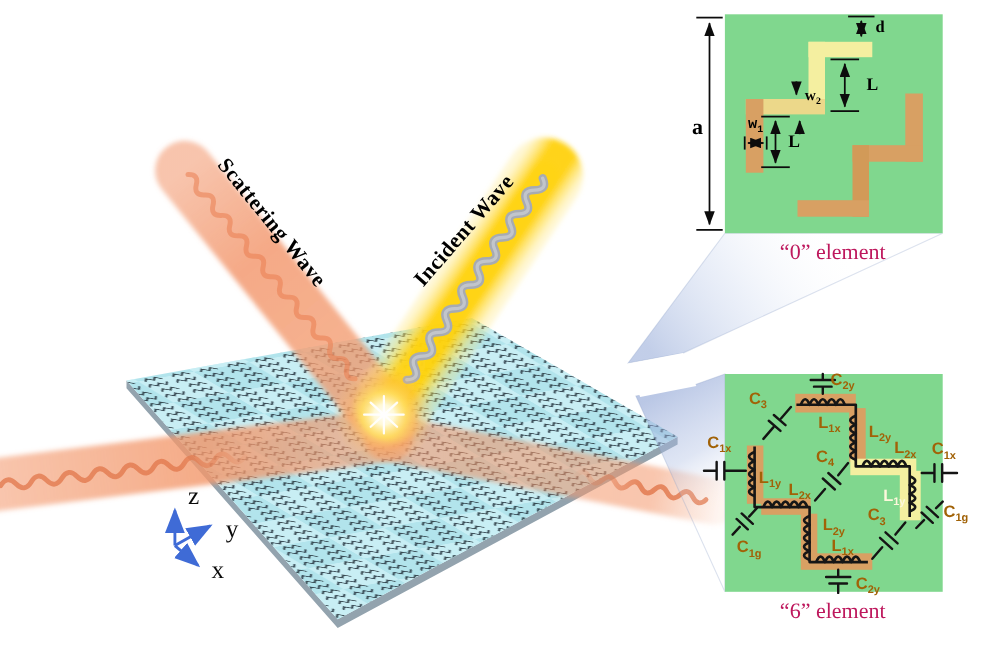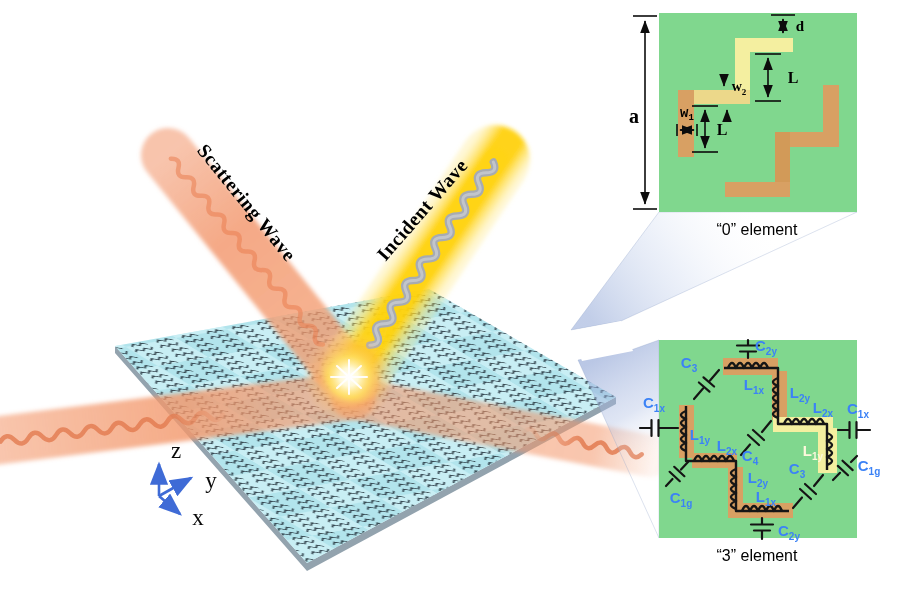--- a/index.html
+++ b/index.html
@@ -1,25 +1,25 @@
 <!DOCTYPE html>
 <html><head>
 <meta charset="utf-8">
 <style>
   html,body{margin:0;padding:0;background:#fff;}
   #fig{position:relative;width:900px;height:593px;background:#ffffff;overflow:hidden;
        font-family:"Liberation Serif",serif;}
   #scene{position:absolute;left:0;top:0;}
   .lab{position:absolute;color:#0d0d0d;white-space:nowrap;}
   .ctr{transform:translate(-50%,-50%);}
-  .caption{font-family:Liberation Sans, sans-serif;font-size:16px;color:#000000;}
+  .caption{font-family:Liberation Serif, serif;font-size:20px;color:#be185d;}
   .beamlab{font-family:"Liberation Serif",serif;font-weight:bold;font-size:19.5px;
            letter-spacing:.5px;color:#000;transform-origin:0 50%;}
   .axlab{font-family:"Liberation Serif",serif;font-size:23px;color:#0a0a0a;}
-  .clab{font-family:"Liberation Sans",sans-serif;font-size:15px;font-weight:600;color:#3b82f6;}
+  .clab{font-family:"Liberation Sans",sans-serif;font-size:15px;font-weight:600;color:#a16207;}
   .clab sub{font-size:10px;font-weight:600;}
   .clab.pale{color:#fdf8dc;}
   .dimlab{font-family:"Liberation Serif",serif;font-weight:bold;color:#000;}
   .dimlab sub{font-size:9px;}
 </style>
 </head>
 <body>
 
 <div id="fig">
 
@@ -255,30 +255,30 @@
   <span class="lab axlab ctr" style="left:198px;top:518px;">x</span>
 
   <span class="lab dimlab ctr" style="left:634px;top:116px;font-size:20px;">a</span>
   <span class="lab dimlab ctr" style="left:800px;top:26px;font-size:15px;">d</span>
   <span class="lab dimlab ctr" style="left:793px;top:78px;font-size:16px;">L</span>
   <span class="lab dimlab ctr" style="left:722px;top:130px;font-size:16px;">L</span>
   <span class="lab dimlab ctr" style="left:687px;top:114px;font-size:14px;font-family:Liberation Mono, monospace;"><span>w</span><sub>1</sub></span>
   <span class="lab dimlab ctr" style="left:739px;top:88px;font-size:14px;text-align:right;"><span>w</span><sub>2</sub></span>
 
   <span class="lab caption ctr" style="left:757px;top:230px;">“0” element</span>
-  <span class="lab caption ctr" style="left:757px;top:556px;">“3” element</span>
+  <span class="lab caption ctr" style="left:757px;top:556px;">“6” element</span>
 
   <span class="lab clab ctr" style="left:766px;top:347px;"><span>C</span><sub>2y</sub></span>
   <span class="lab clab ctr" style="left:689px;top:364px;"><span>C</span><sub>3</sub></span>
   <span class="lab clab ctr" style="left:754px;top:386px;"><span>L</span><sub>1x</sub></span>
   <span class="lab clab ctr" style="left:800px;top:394px;"><span>L</span><sub>2y</sub></span>
   <span class="lab clab ctr" style="left:823px;top:409px;"><span>L</span><sub>2x</sub></span>
   <span class="lab clab ctr" style="left:858px;top:410px;"><span>C</span><sub>1x</sub></span>
   <span class="lab clab ctr" style="left:654px;top:404px;"><span>C</span><sub>1x</sub></span>
-  <span class="lab clab ctr" style="left:750px;top:417px;margin-top:40px;"><span>C</span><sub>4</sub></span>
+  <span class="lab clab ctr" style="left:750px;top:417px;"><span>C</span><sub>4</sub></span>
   <span class="lab clab ctr" style="left:700px;top:436px;"><span>L</span><sub>1y</sub></span>
   <span class="lab clab ctr" style="left:727px;top:447px;"><span>L</span><sub>2x</sub></span>
   <span class="lab clab pale ctr" style="left:813px;top:452px;"><span>L</span><sub>1y</sub></span>
   <span class="lab clab ctr" style="left:869px;top:467px;"><span>C</span><sub>1g</sub></span>
   <span class="lab clab ctr" style="left:797px;top:470px;"><span>C</span><sub>3</sub></span>
   <span class="lab clab ctr" style="left:758px;top:479px;"><span>L</span><sub>2y</sub></span>
   <span class="lab clab ctr" style="left:681px;top:499px;"><span>C</span><sub>1g</sub></span>
   <span class="lab clab ctr" style="left:766px;top:498px;"><span>L</span><sub>1x</sub></span>
   <span class="lab clab ctr" style="left:789px;top:532px;"><span>C</span><sub>2y</sub></span>
 </div>

